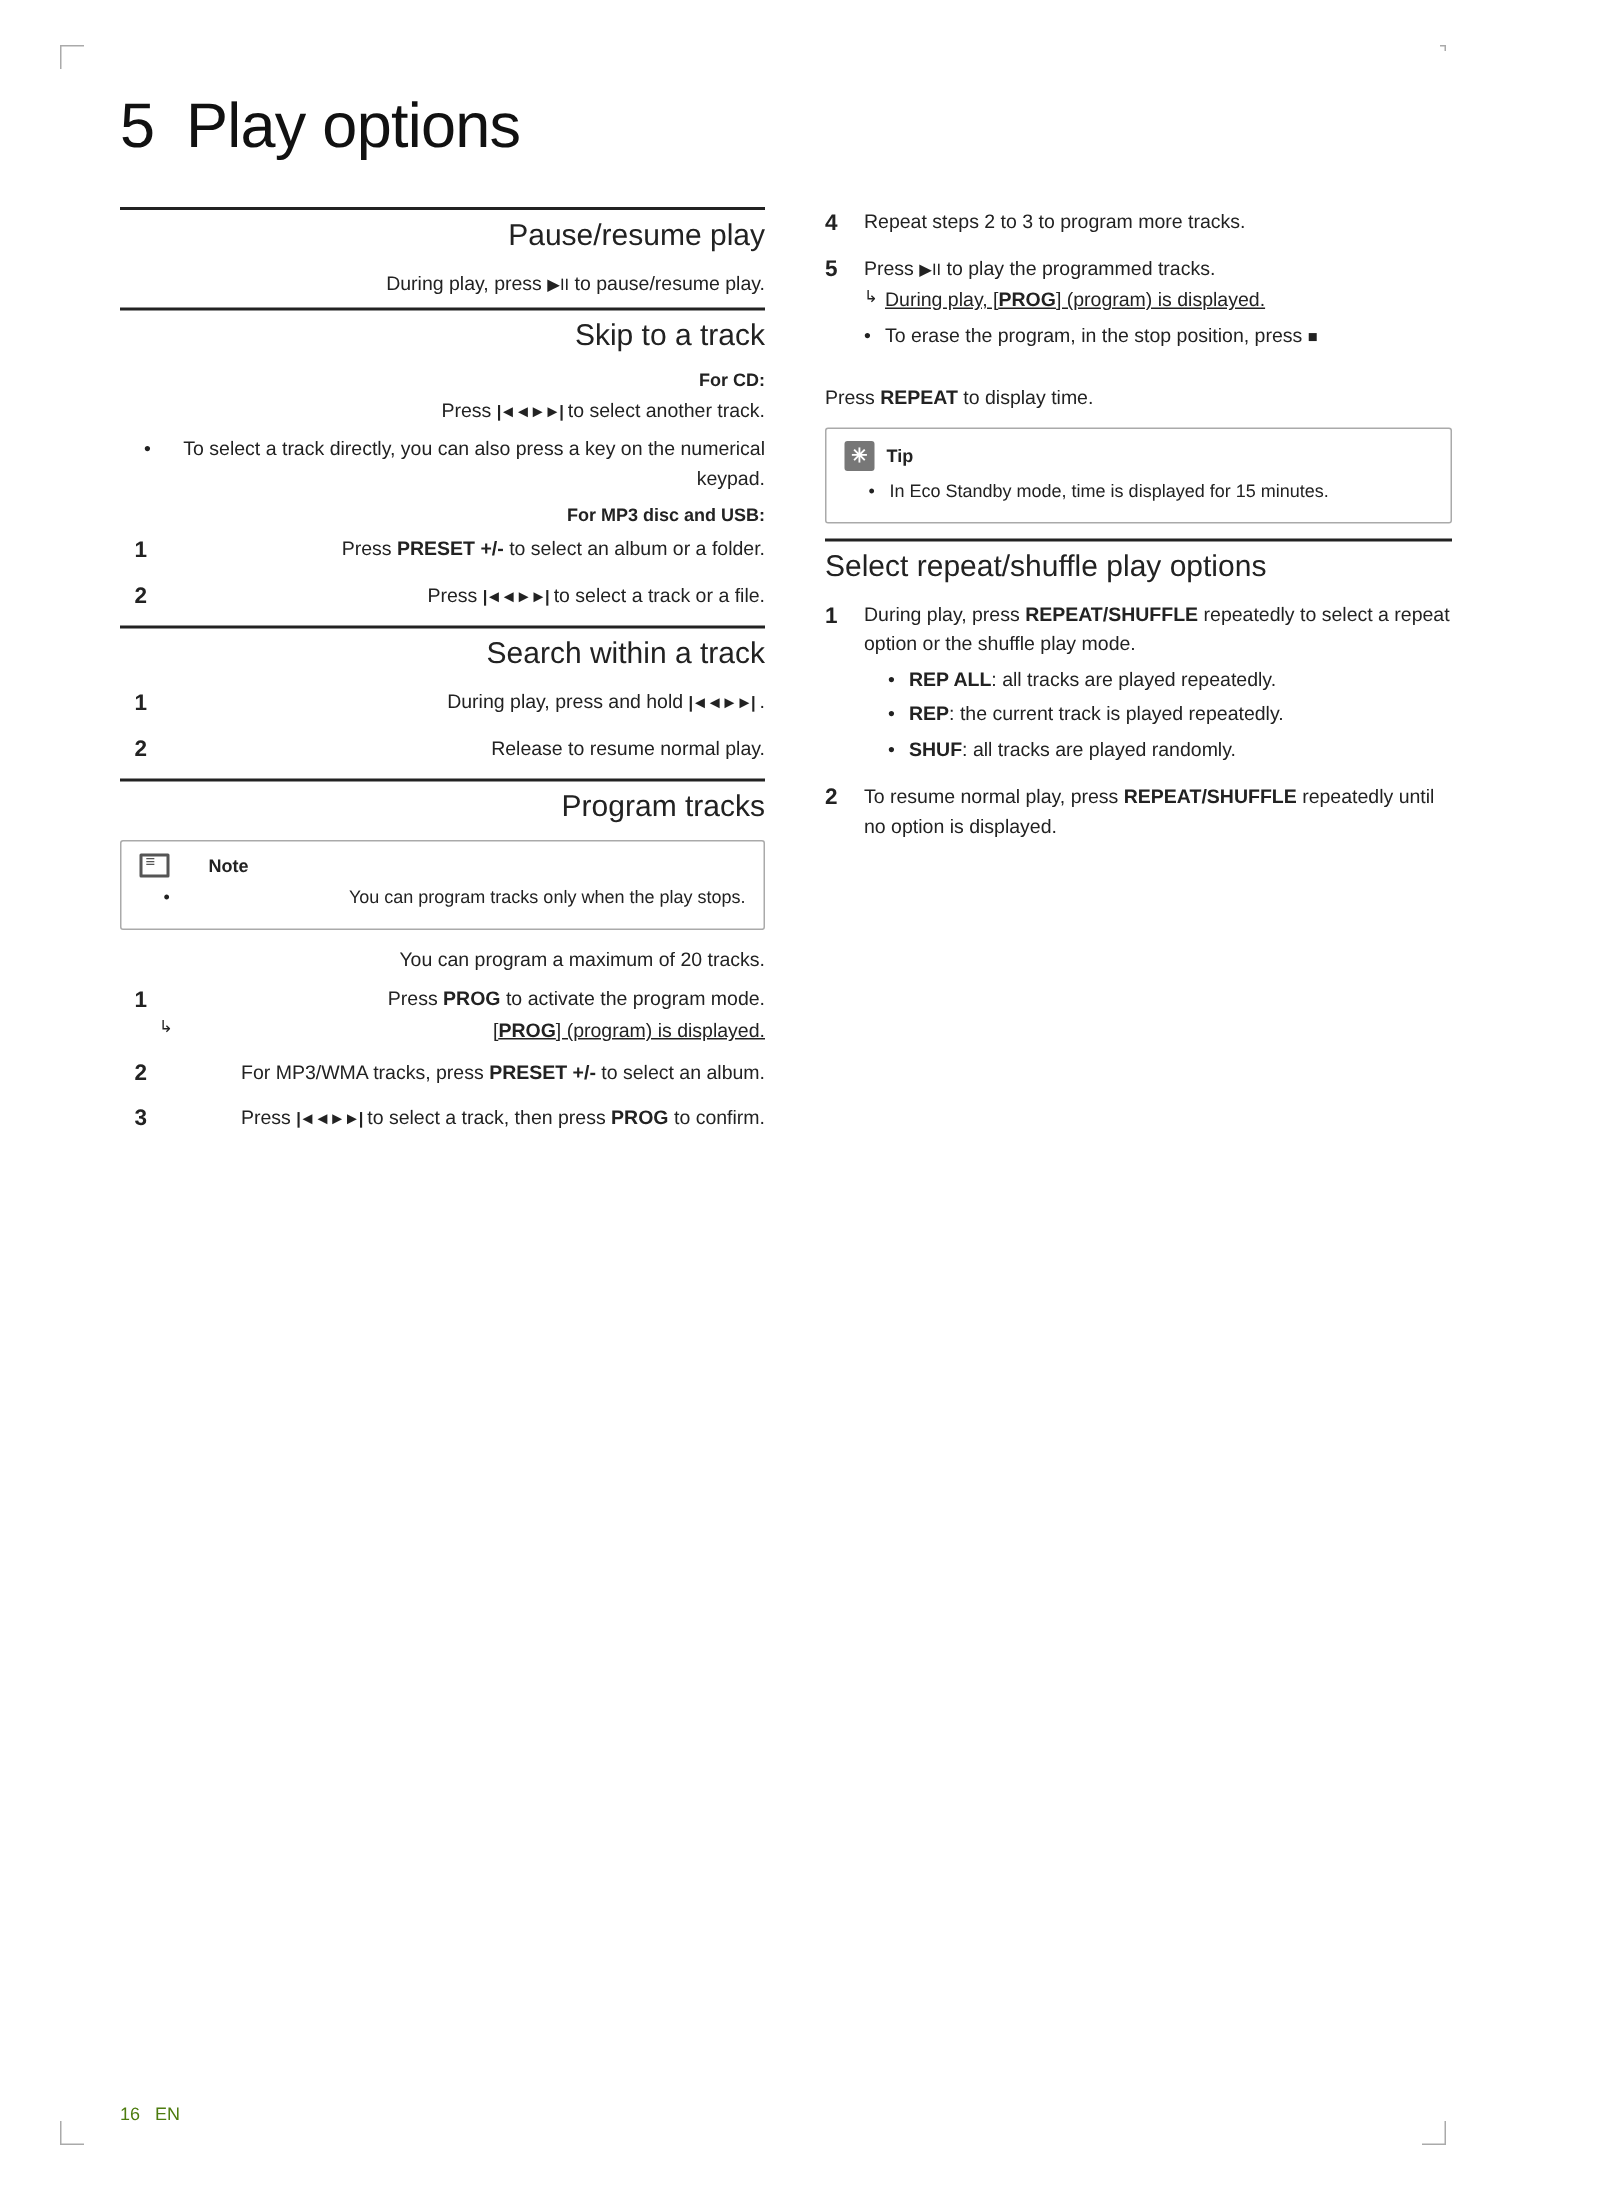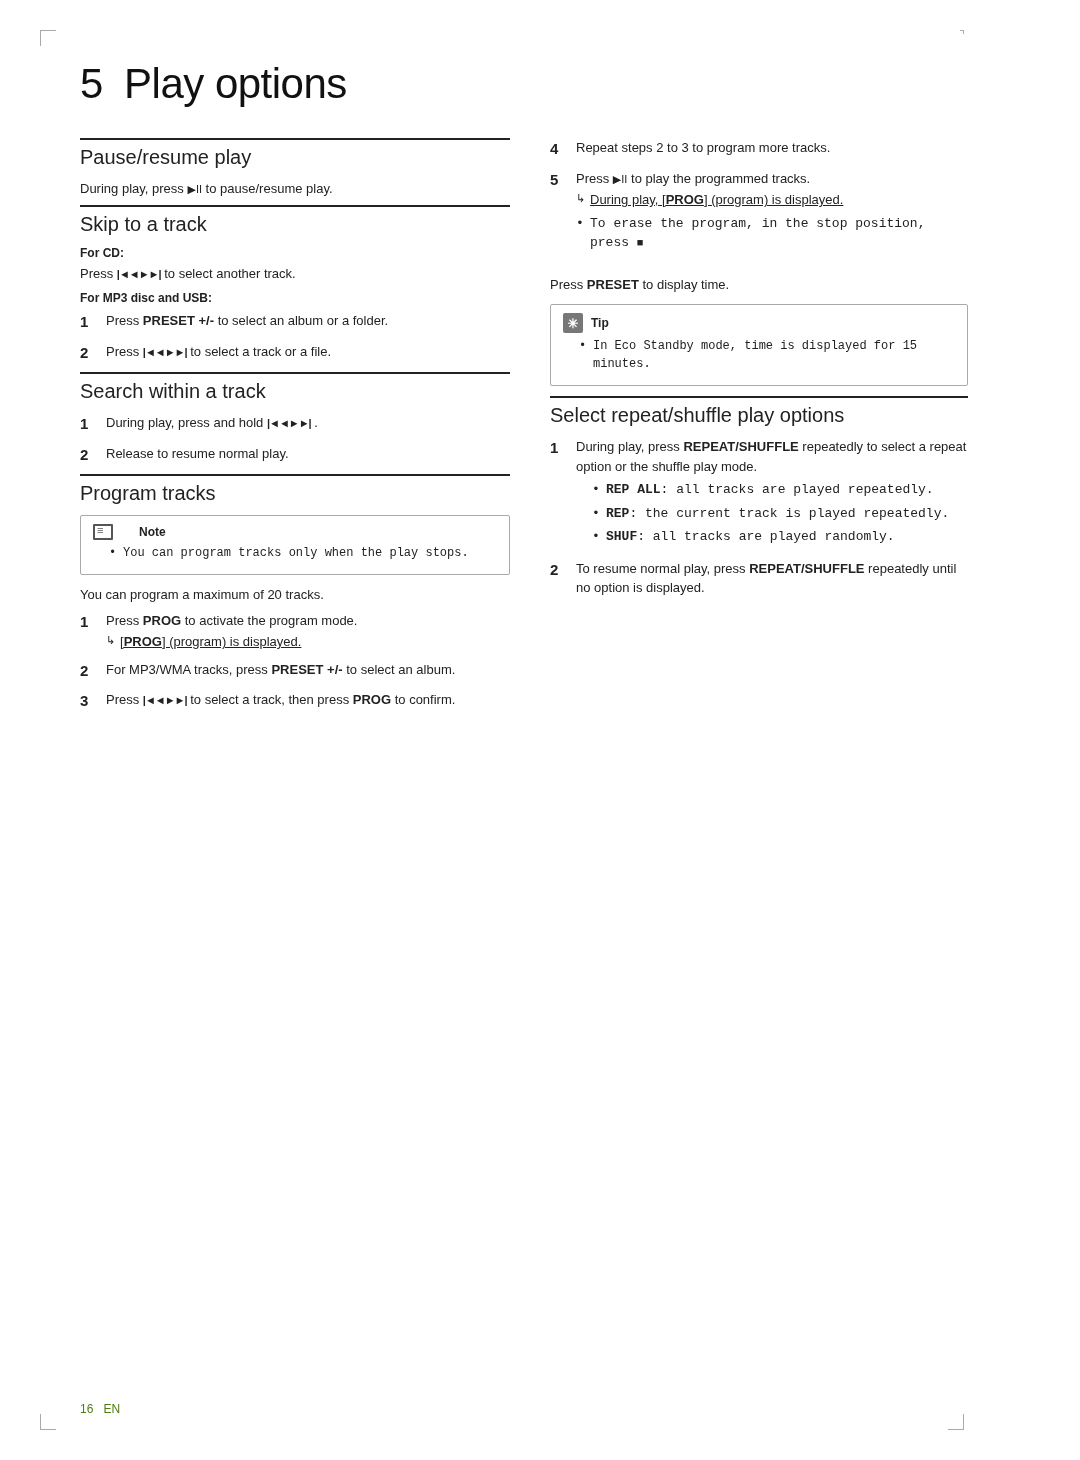--- a/index.html
+++ b/index.html
@@ -48,20 +48,21 @@
       border-right: 1.5px solid #aaa;
     }
 
     .two-col {
       display: flex;
       gap: 40px;
     }
     .col-left {
       flex: 0 0 430px;
       max-width: 430px;
+      text-align: right;
     }
     .col-right {
       flex: 1;
     }
 
     h1.chapter {
       font-size: 42px;
       font-weight: 300;
       letter-spacing: -0.5px;
       margin-bottom: 30px;
@@ -109,21 +110,20 @@
       font-weight: bold;
       min-width: 18px;
       flex-shrink: 0;
     }
     .step-content { flex: 1; }
 
     ul.bullets {
       list-style: none;
       padding: 0;
       margin: 4px 0 4px 16px;
-      font-family: Liberation Mono, monospace;
     }
     ul.bullets li {
       position: relative;
       padding-left: 14px;
       margin-bottom: 4px;
       line-height: 1.5;
     }
     ul.bullets li::before {
       content: "•";
       position: absolute;
@@ -238,20 +238,23 @@
   <div class="two-col">
 
     <div class="col-left">
 
       <h2 class="section">Pause/resume play</h2>
       <p>During play, press <span class="play-pause-icon">▶II</span> to pause/resume play.</p>
 
       <h2 class="section">Skip to a track</h2>
       <h3 class="subsection">For CD:</h3>
       <p>Press <span class="skip-icon">|◄◄►►|</span> to select another track.</p>
+      <ul class="bullets">
+        <li>To select a track directly, you can also press a key on the numerical keypad.</li>
+      </ul>
       <h3 class="subsection">For MP3 disc and USB:</h3>
       <ol class="steps">
         <li>
           <span class="step-content">Press <b>PRESET +/-</b> to select an album or a folder.</span>
         </li>
         <li>
           <span class="step-content">Press <span class="skip-icon">|◄◄►►|</span> to select a track or a file.</span>
         </li>
       </ol>
 
@@ -302,21 +305,21 @@
           <span class="step-content">
             Press <span class="play-pause-icon">▶II</span> to play the programmed tracks.
             <span class="arrow-note">During play, [<b>PROG</b>] (program) is displayed.</span>
             <ul class="bullets" style="margin-left: 0;">
               <li>To erase the program, in the stop position, press <span class="stop-icon">■</span></li>
             </ul>
           </span>
         </li>
       </ol>
 
-      <p>Press <b>PRESET</b> to display time.</p>
+      <p>Press <b>REPEAT</b> to display time.</p>
       <div class="tip-box">
         <div class="tip-header">
           <span class="tip-icon">✳</span>
           <span>Tip</span>
         </div>
         <ul class="bullets">
           <li>In Eco Standby mode, time is displayed for 15 minutes.</li>
         </ul>
       </div>
 

